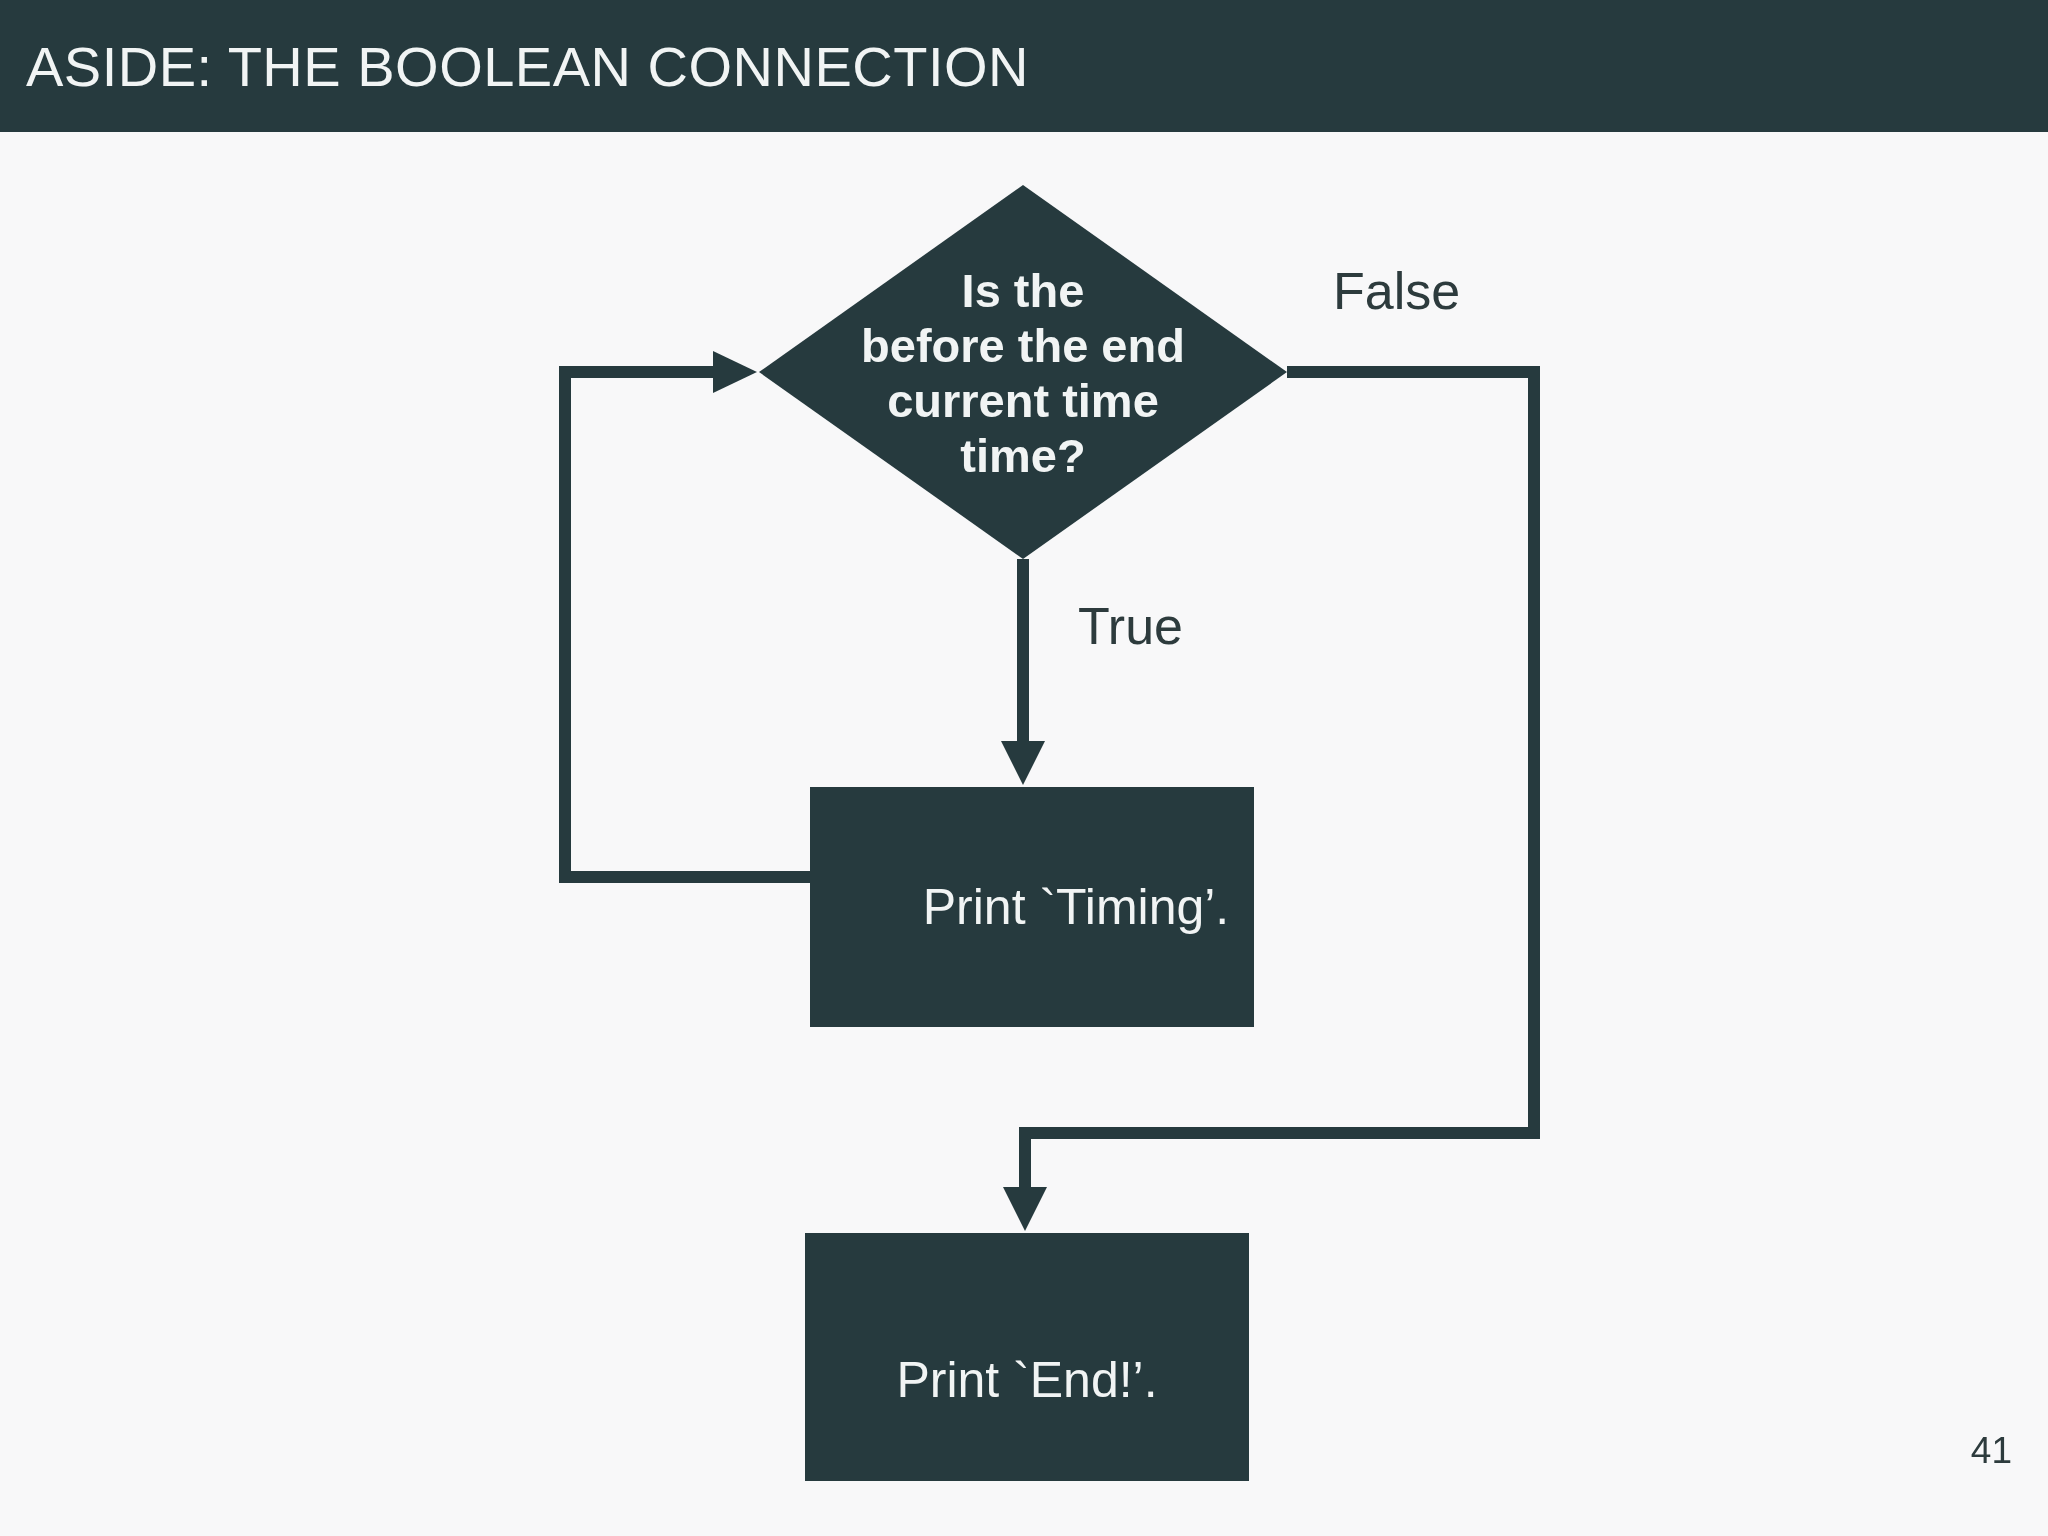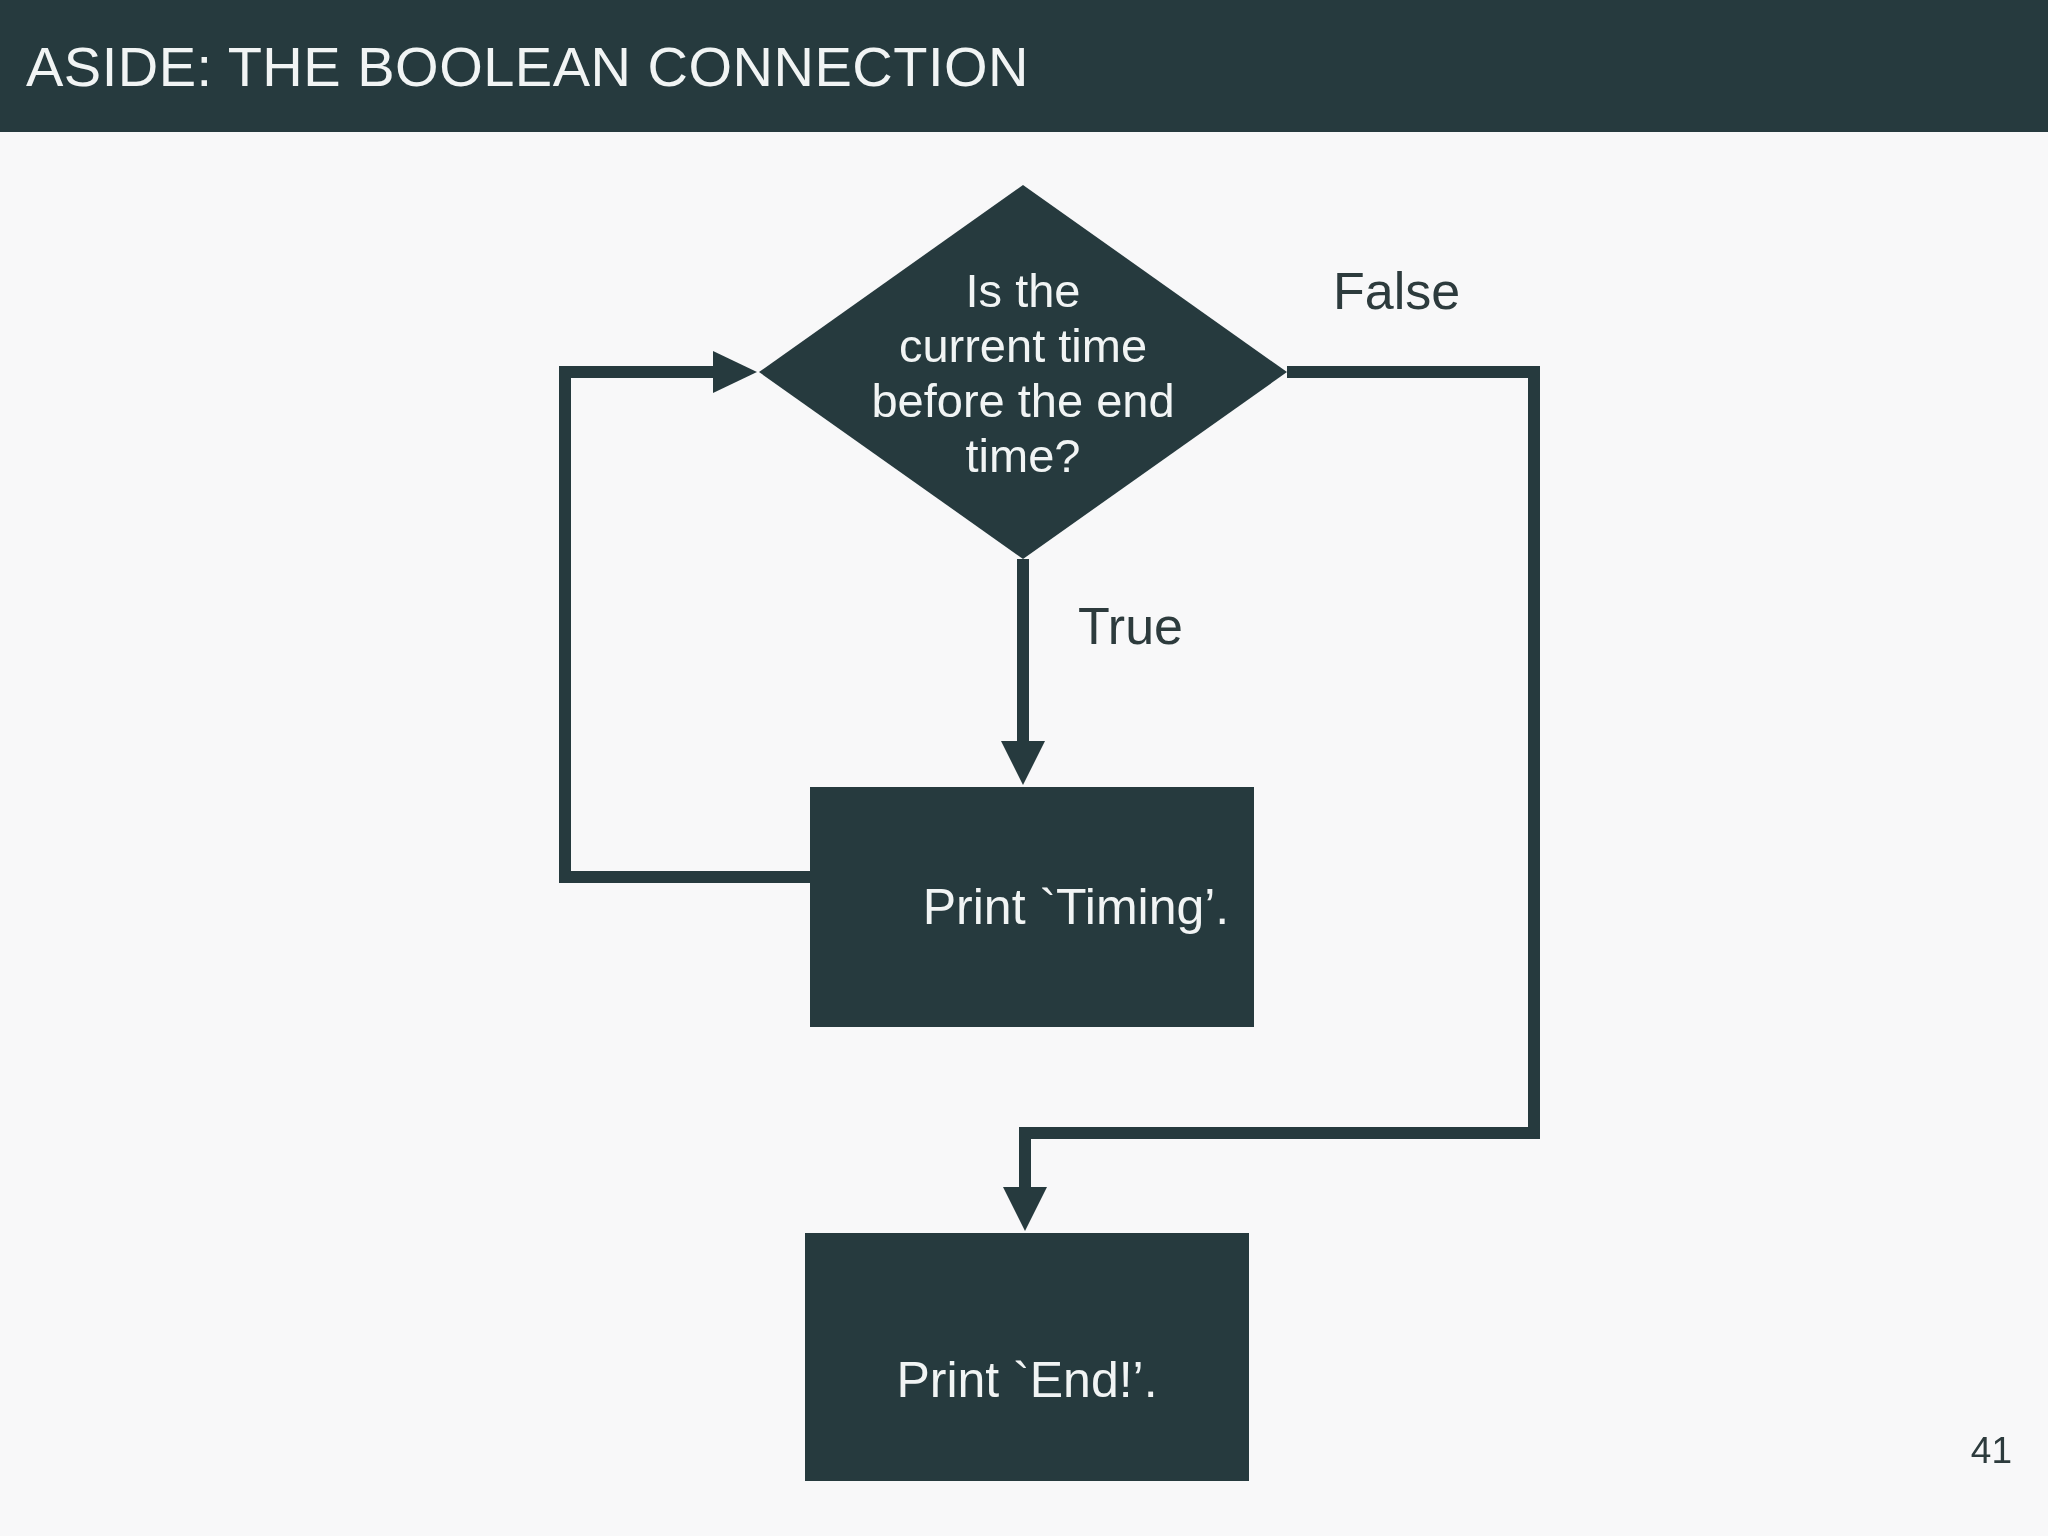--- a/index.html
+++ b/index.html
@@ -38,20 +38,21 @@
   }
   .shape{fill:var(--shape_fill);stroke:none;}
   .edge{stroke:var(--shape_fill);stroke-width:12;fill:none;}
   .arrowhead{fill:var(--shape_fill);stroke:none;}
   .overlay{position:absolute;margin:0;}
   .decision-text{
     left:723px;top:263px;width:600px;
     text-align:center;
     font-size:47px;line-height:55px;
     color:var(--light_text);
+    font-weight:bold;
   }
   .branch-label{
     font-size:52px;
     color:var(--dark_text);
   }
   .branch-true{left:1078px;top:596px;}
   .branch-false{left:1333px;top:261px;}
   .box-label{
     display:flex;align-items:center;justify-content:center;
     text-align:center;
@@ -85,22 +86,22 @@
   <polygon class="arrowhead" points="1003,1187 1047,1187 1025,1231"></polygon>
 
   <polygon class="shape" points="1023,185 1287,372 1023,559 759,372"></polygon>
 
   <rect class="shape" x="810" y="787" width="444" height="240"></rect>
   <rect class="shape" x="805" y="1233" width="444" height="248"></rect>
 </svg>
 
 <div class="overlay decision-text">
   <div>Is the</div>
+  <div>before the end</div>
   <div>current time</div>
-  <div>before the end</div>
   <div>time?</div>
 </div>
 
 <div class="overlay branch-label branch-false">False</div>
 
 <div class="overlay branch-label branch-true">True</div>
 
 <div class="overlay box-label box-label-timing">Print `Timing’.</div>
 
 <div class="overlay box-label box-label-end">Print `End!’.</div>

